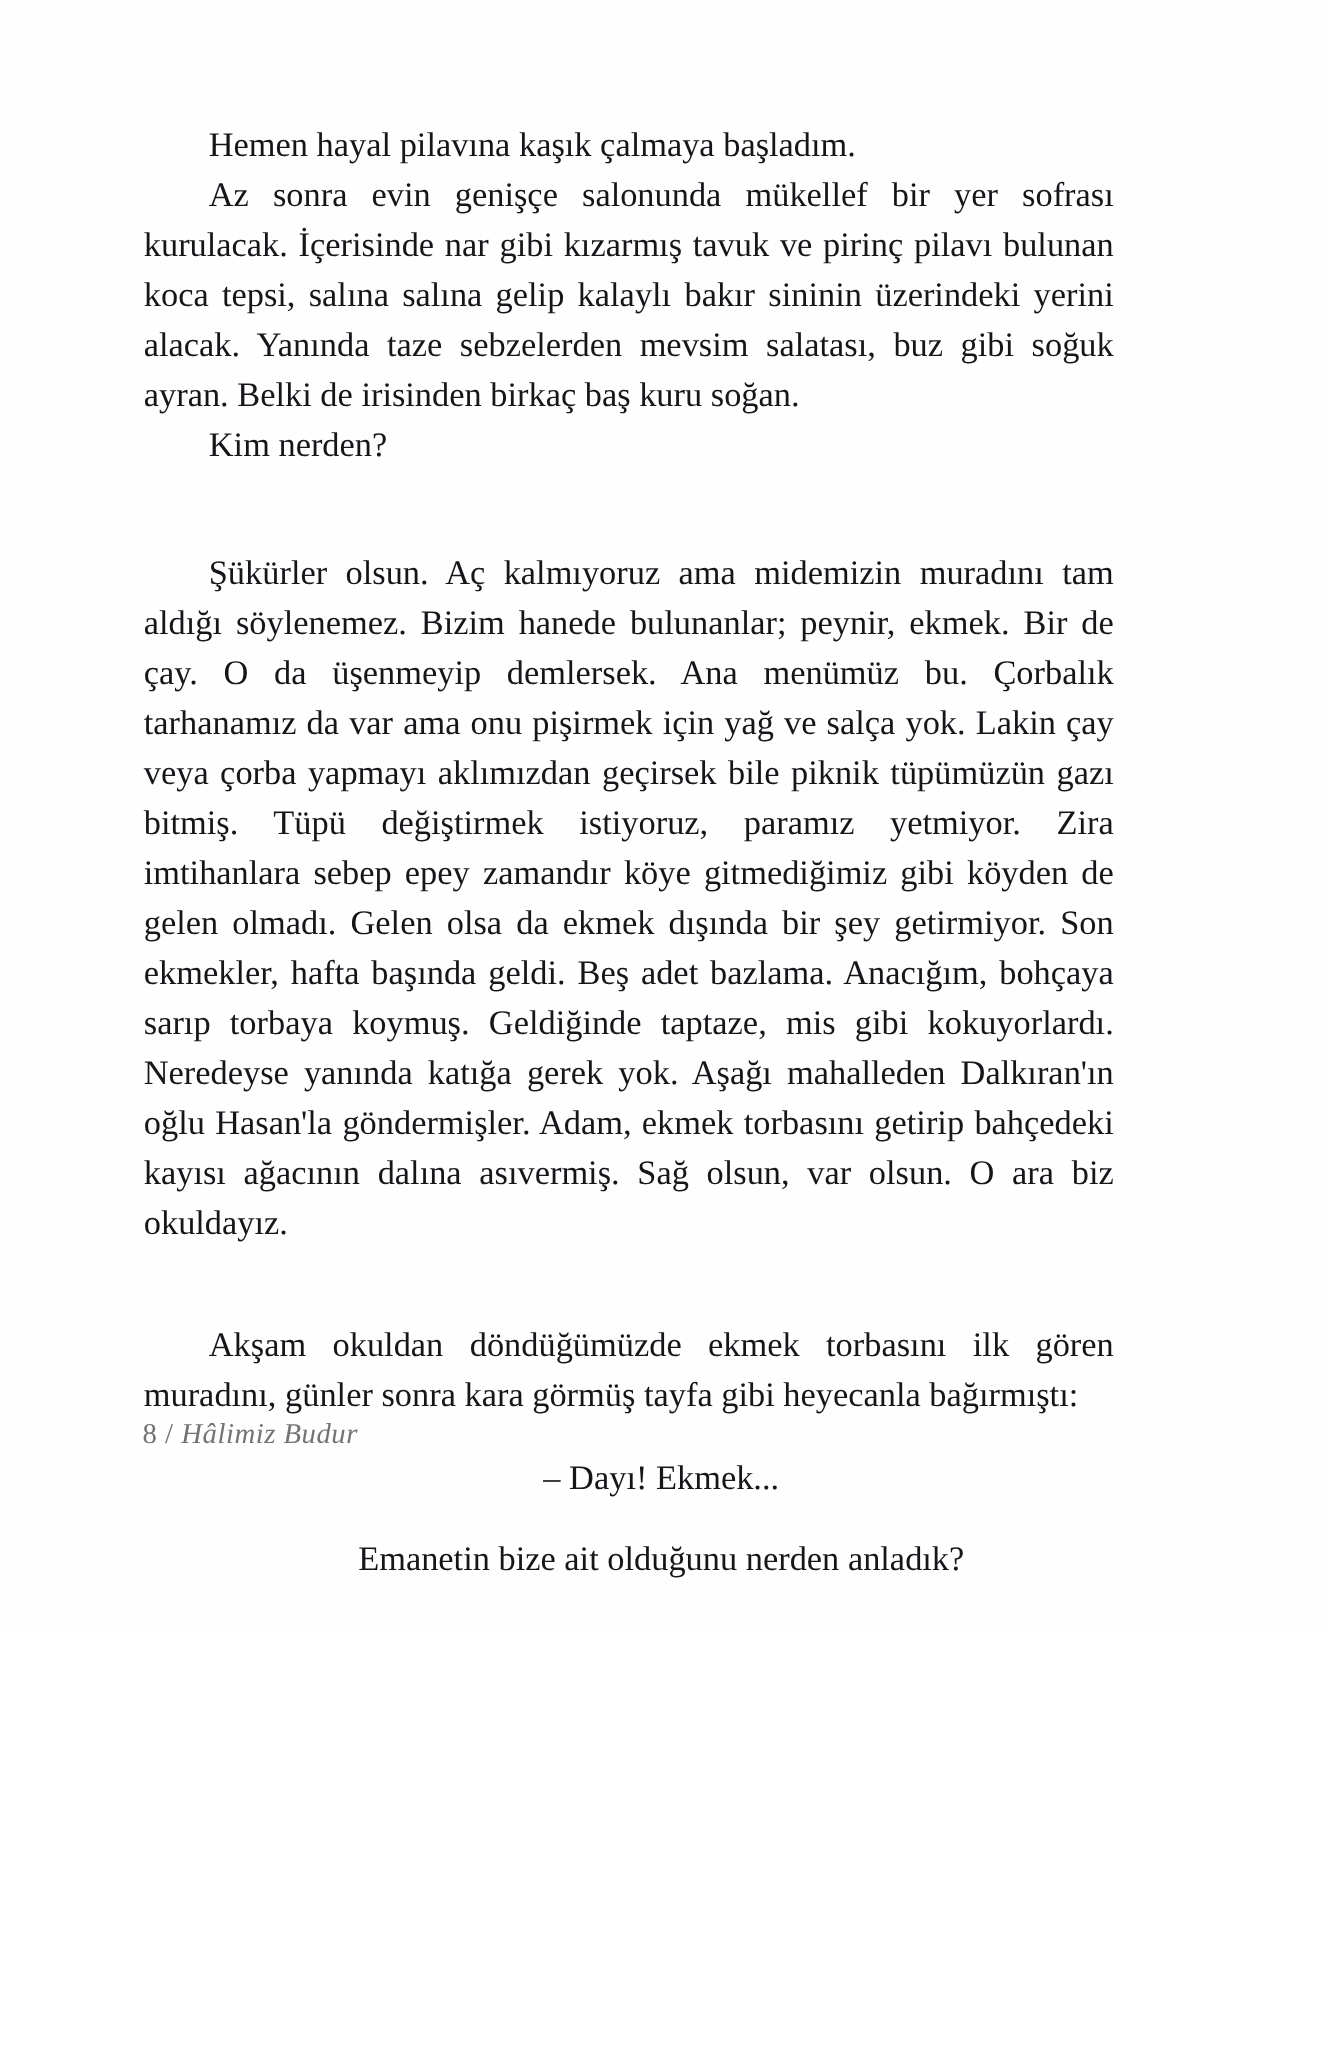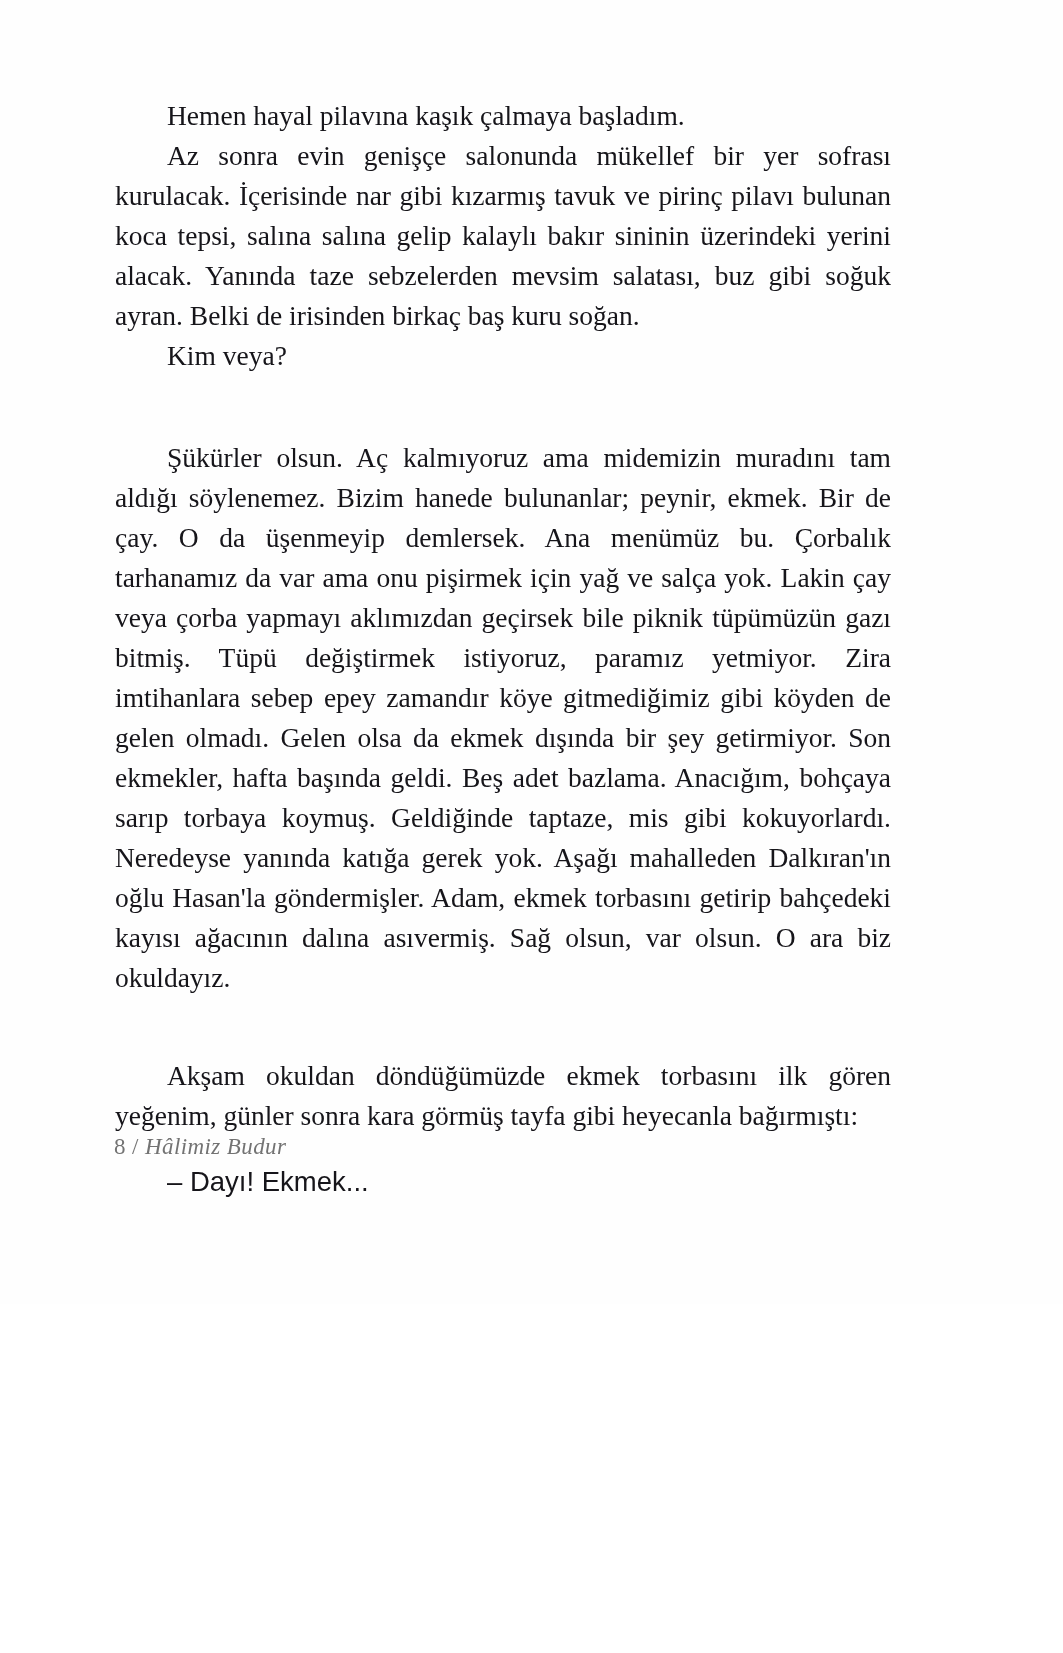--- a/index.html
+++ b/index.html
@@ -32,27 +32,27 @@
     margin: 0;
     hyphens: manual;
     -webkit-hyphens: manual;
   }
   .para.indent {
     text-indent: 52px;
   }
   .gap-md { }
 
   .dialogue {
-    font-family: Liberation Sans, sans-serif;
+    font-family: Liberation Serif, serif;
     font-size: 27.5px;
     line-height: 40px;
     color: #16151a;
-    margin: 0;
+    margin: 12px;
     text-indent: 52px;
-    text-align: left;
+    text-align: center;
   }
   .footer {
     position: absolute;
     left: 114px;
     bottom: 144px;
     font-family: "Liberation Serif", "DejaVu Serif", serif;
     font-size: 23px;
     letter-spacing: 0.4px;
     color: #737373;
   }
@@ -64,28 +64,29 @@
 <body>
 
 <div class="page">
 
   <div class="text-block">
 
     <p class="para indent">Hemen hayal pilavına kaşık çalmaya başladım.</p>
 
     <p class="para indent gap-md">Az sonra evin genişçe salonunda mükellef bir yer sofrası kurulacak. İçerisinde nar gibi kızarmış tavuk ve pirinç pilavı bulunan koca tepsi, salına salına gelip kalaylı bakır sininin üzerindeki yerini alacak. Yanında taze sebzelerden mevsim salatası, buz gibi soğuk ayran. Belki de irisinden birkaç baş kuru soğan.</p>
 
-    <p class="para indent gap-md">Kim veya?</p>
+    <p class="para indent gap-md">Kim nerden?</p>
 
     <p class="para indent" style="margin-top:62px;">Şükürler olsun. Aç kalmıyoruz ama midemizin muradını tam aldığı söylenemez. Bizim hanede bulunanlar; peynir, ekmek. Bir de çay. O da üşenmeyip demlersek. Ana menümüz bu. Çorbalık tarhanamız da var ama onu pişirmek için yağ ve salça yok. Lakin çay veya çorba yapmayı aklımızdan geçirsek bile piknik tüpümüzün gazı bitmiş. Tüpü değiştirmek istiyoruz, paramız yetmiyor. Zira imtihanlara sebep epey zamandır köye gitmediğimiz gibi köyden de gelen olmadı. Gelen olsa da ekmek dışında bir şey getirmiyor. Son ekmekler, hafta başında geldi. Beş adet bazlama. Anacığım, bohçaya sarıp torbaya koymuş. Geldiğinde taptaze, mis gibi kokuyorlardı. Neredeyse yanında katığa gerek yok. Aşağı mahalleden Dalkıran'ın oğlu Hasan'la göndermişler. Adam, ekmek torbasını getirip bahçedeki kayısı ağacının dalına asıvermiş. Sağ olsun, var olsun. O ara biz okuldayız.</p>
 
-    <p class="para indent" style="margin-top:58px;">Akşam okuldan döndüğümüzde ekmek torbasını ilk gören yeğenim, günler sonra kara görmüş tayfa gibi heyecanla bağırmıştı:</p>
+    <p class="para indent" style="margin-top:58px;">Akşam okuldan döndüğümüzde ekmek torbasını ilk gören muradını, günler sonra kara görmüş tayfa gibi heyecanla bağırmıştı:</p>
 
     <p class="dialogue" style="margin-top:26px;">– Dayı! Ekmek...</p>
 
+    <p class="dialogue" style="margin-top:25px;">Emanetin bize ait olduğunu nerden anladık?</p>
 
 
 
   </div>
 
   <div class="footer">
     <span>8</span>
     <span>/</span>
     <span class="title">Hâlimiz Budur</span>
   </div>

